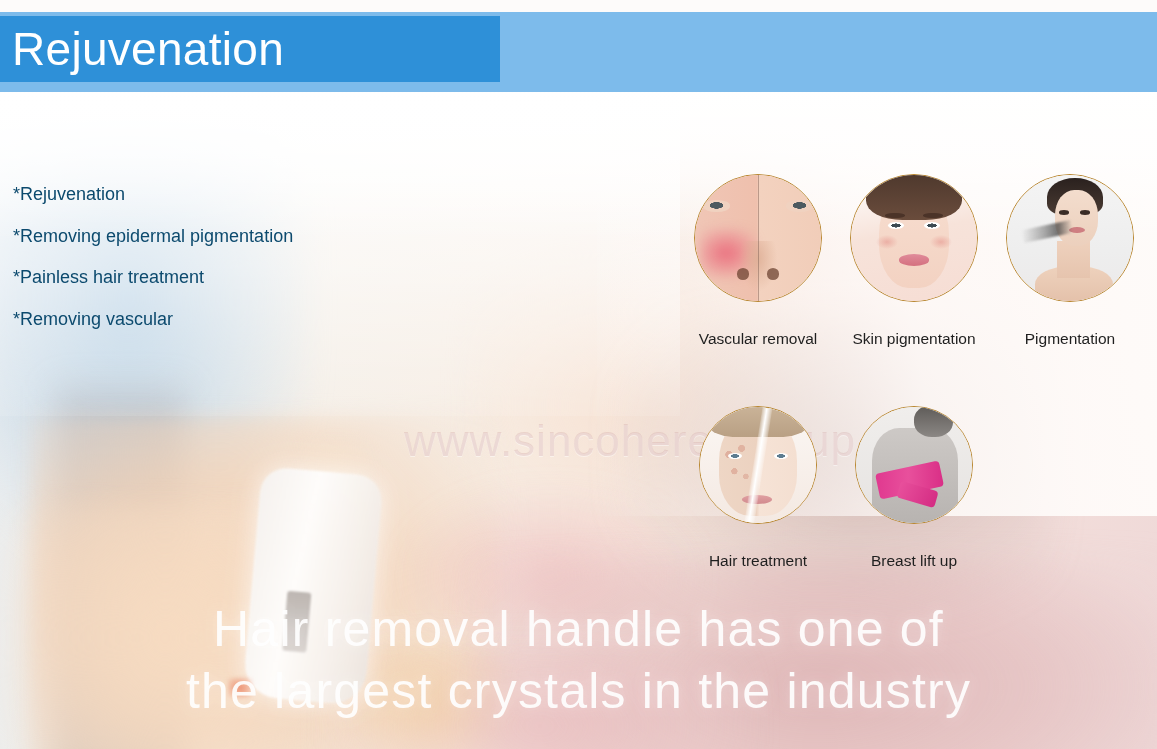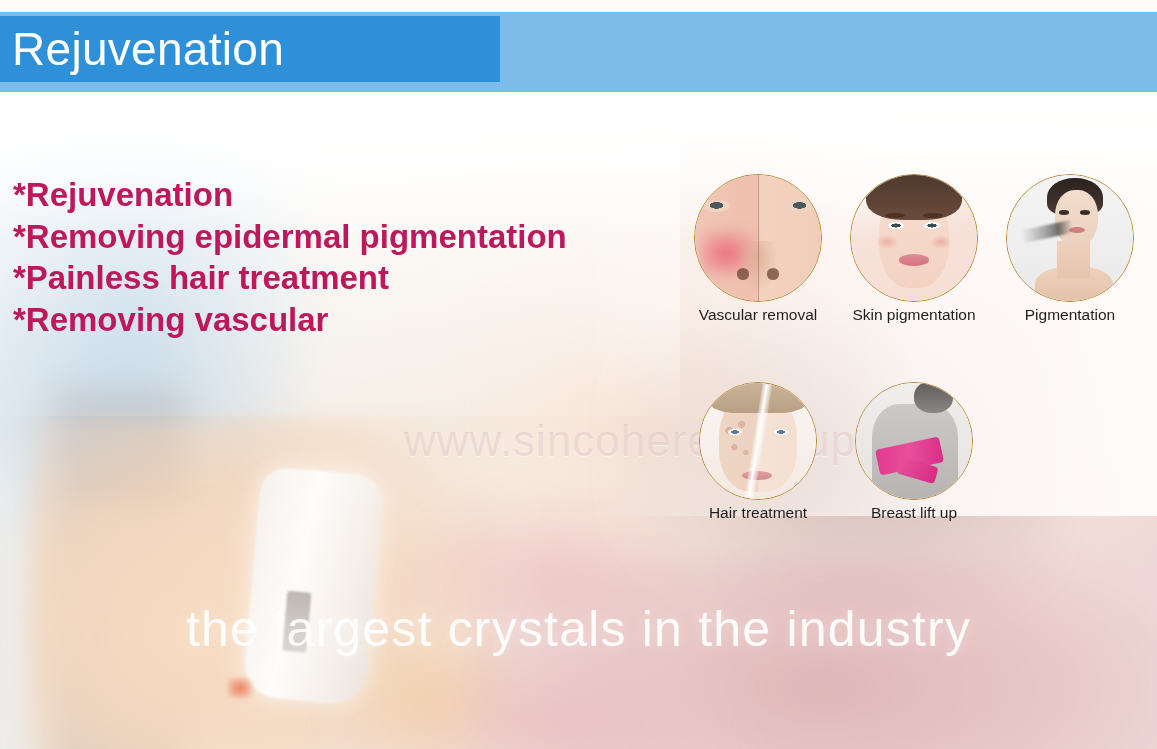--- a/index.html
+++ b/index.html
@@ -135,43 +135,43 @@
     font-size:46px; font-weight:400; color:#ffffff;
     letter-spacing:0.3px; line-height:64px;
     white-space:nowrap;
   }
 
   
   .bullets {
     position:absolute; left:13px; top:174px; width:620px;
   }
   .bullet-line {
-    font-size:33px; color:#be185d; line-height:41.5px;
-    white-space:pre; font-weight:700;
+    font-size:18px; color:#0c4a6e; line-height:41.5px;
+    white-space:pre; font-weight:400;
   }
 
   
   .grid {
     position:absolute; left:680px; top:174px; width:470px;
   }
   .grid-row { display:flex; }
   .grid-row.row2 { margin-top:58px; }
   .cell {
     width:156px;
     display:flex; flex-direction:column; align-items:center;
   }
   .circle {
     width:128px; height:128px; border-radius:50%;
     border:1.6px solid #b8862f;
     overflow:hidden; position:relative;
     background:#fbfafa;
   }
   .cell.small .circle { width:118px; height:118px; }
   .cell-label {
-    margin-top:4px;
+    margin-top:28px;
     font-size:15.5px; color:#1f1f1f; white-space:nowrap;
     font-weight:400;
   }
 
   
   .art { position:absolute; inset:0; }
   
   .a1 { background:linear-gradient(90deg,#f0c6b6 0%, #efc0ad 49%, #f3d2bf 51%, #f1cdb9 100%); }
   .a1:before { content:""; position:absolute; left:4%; top:42%; width:46%; height:40%;
     background:radial-gradient(ellipse at 45% 50%, rgba(233,84,110,0.75), rgba(233,110,130,0.25) 60%, rgba(233,110,130,0) 85%); filter:blur(5px); }
@@ -408,16 +408,17 @@
             <div class="tape2"></div>
           </div>
         </div>
         <div class="cell-label">Breast lift up</div>
       </div>
 
     </div>
   </div>
 
   <div class="tagline">
+    <span class="l1">Hair removal handle has one of</span>
     <span class="l2">the largest crystals in the industry</span>
   </div>
 
 </div>
 
 </body></html>

